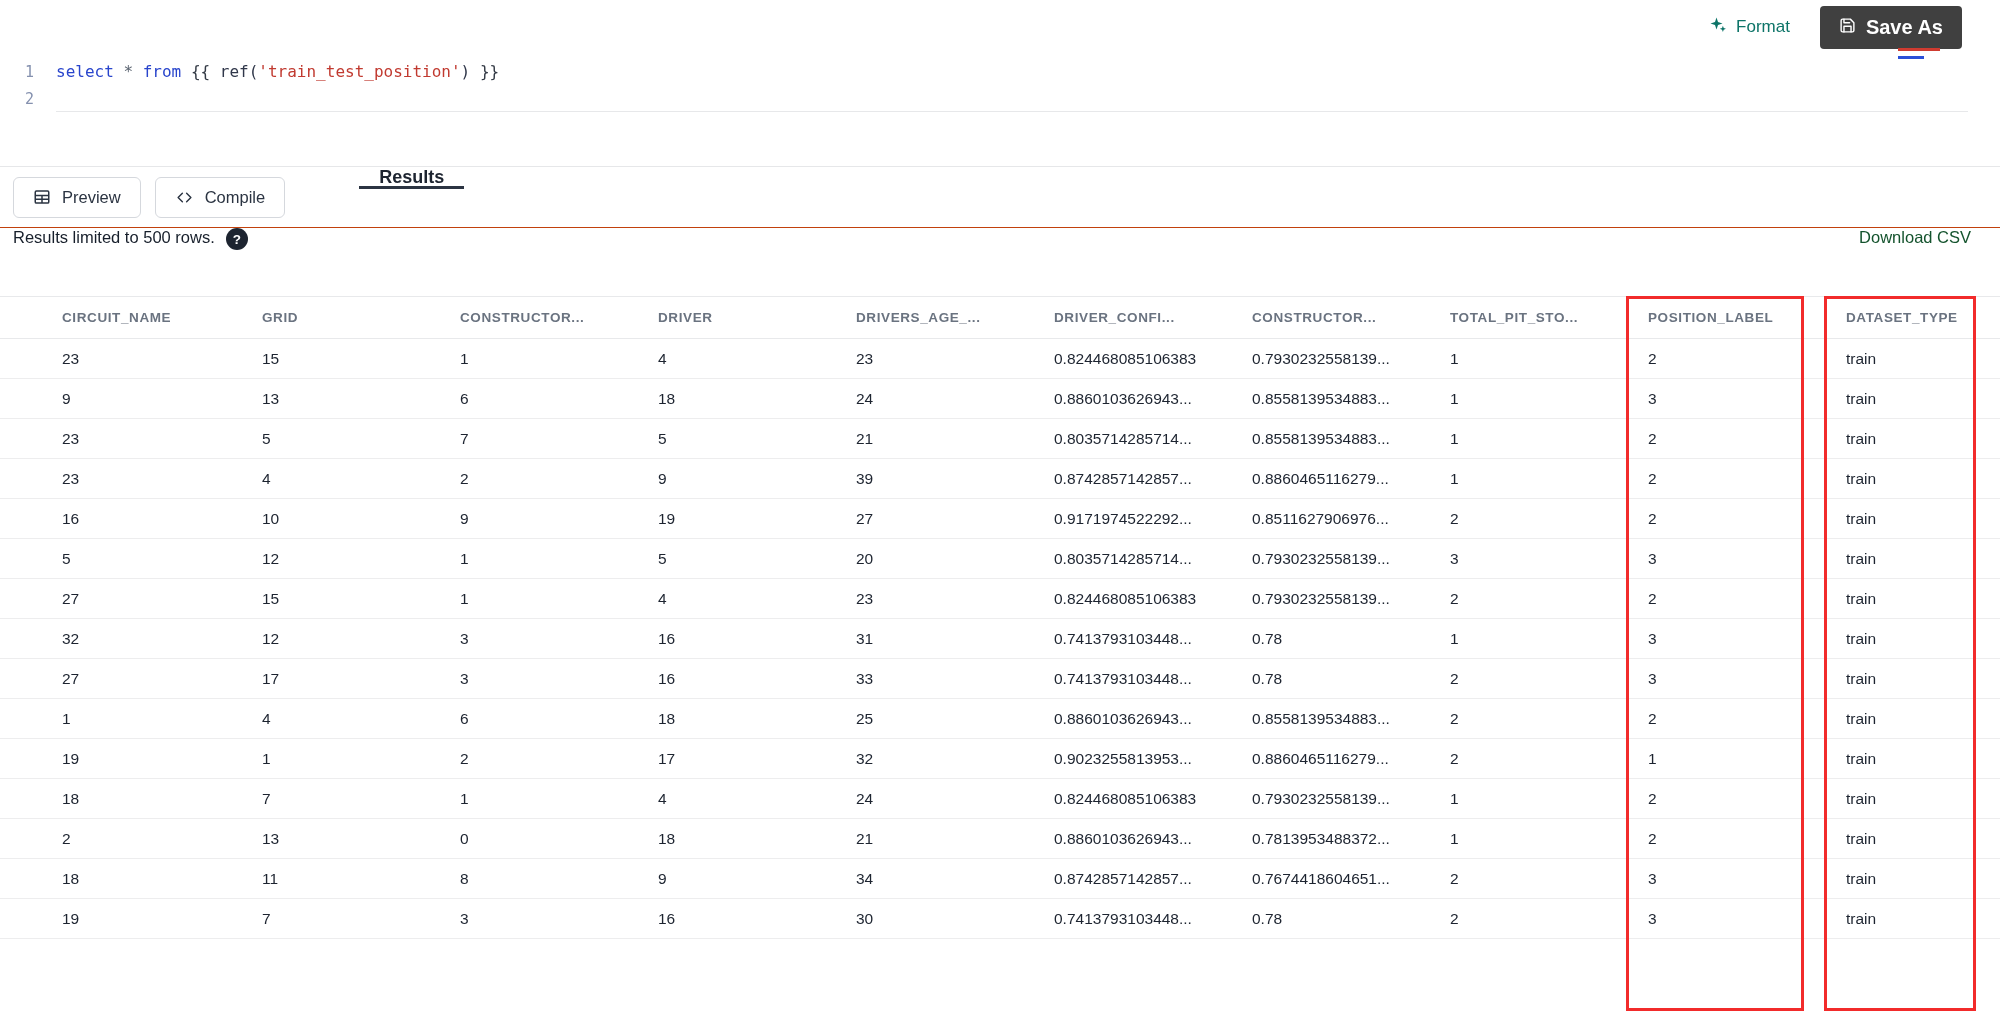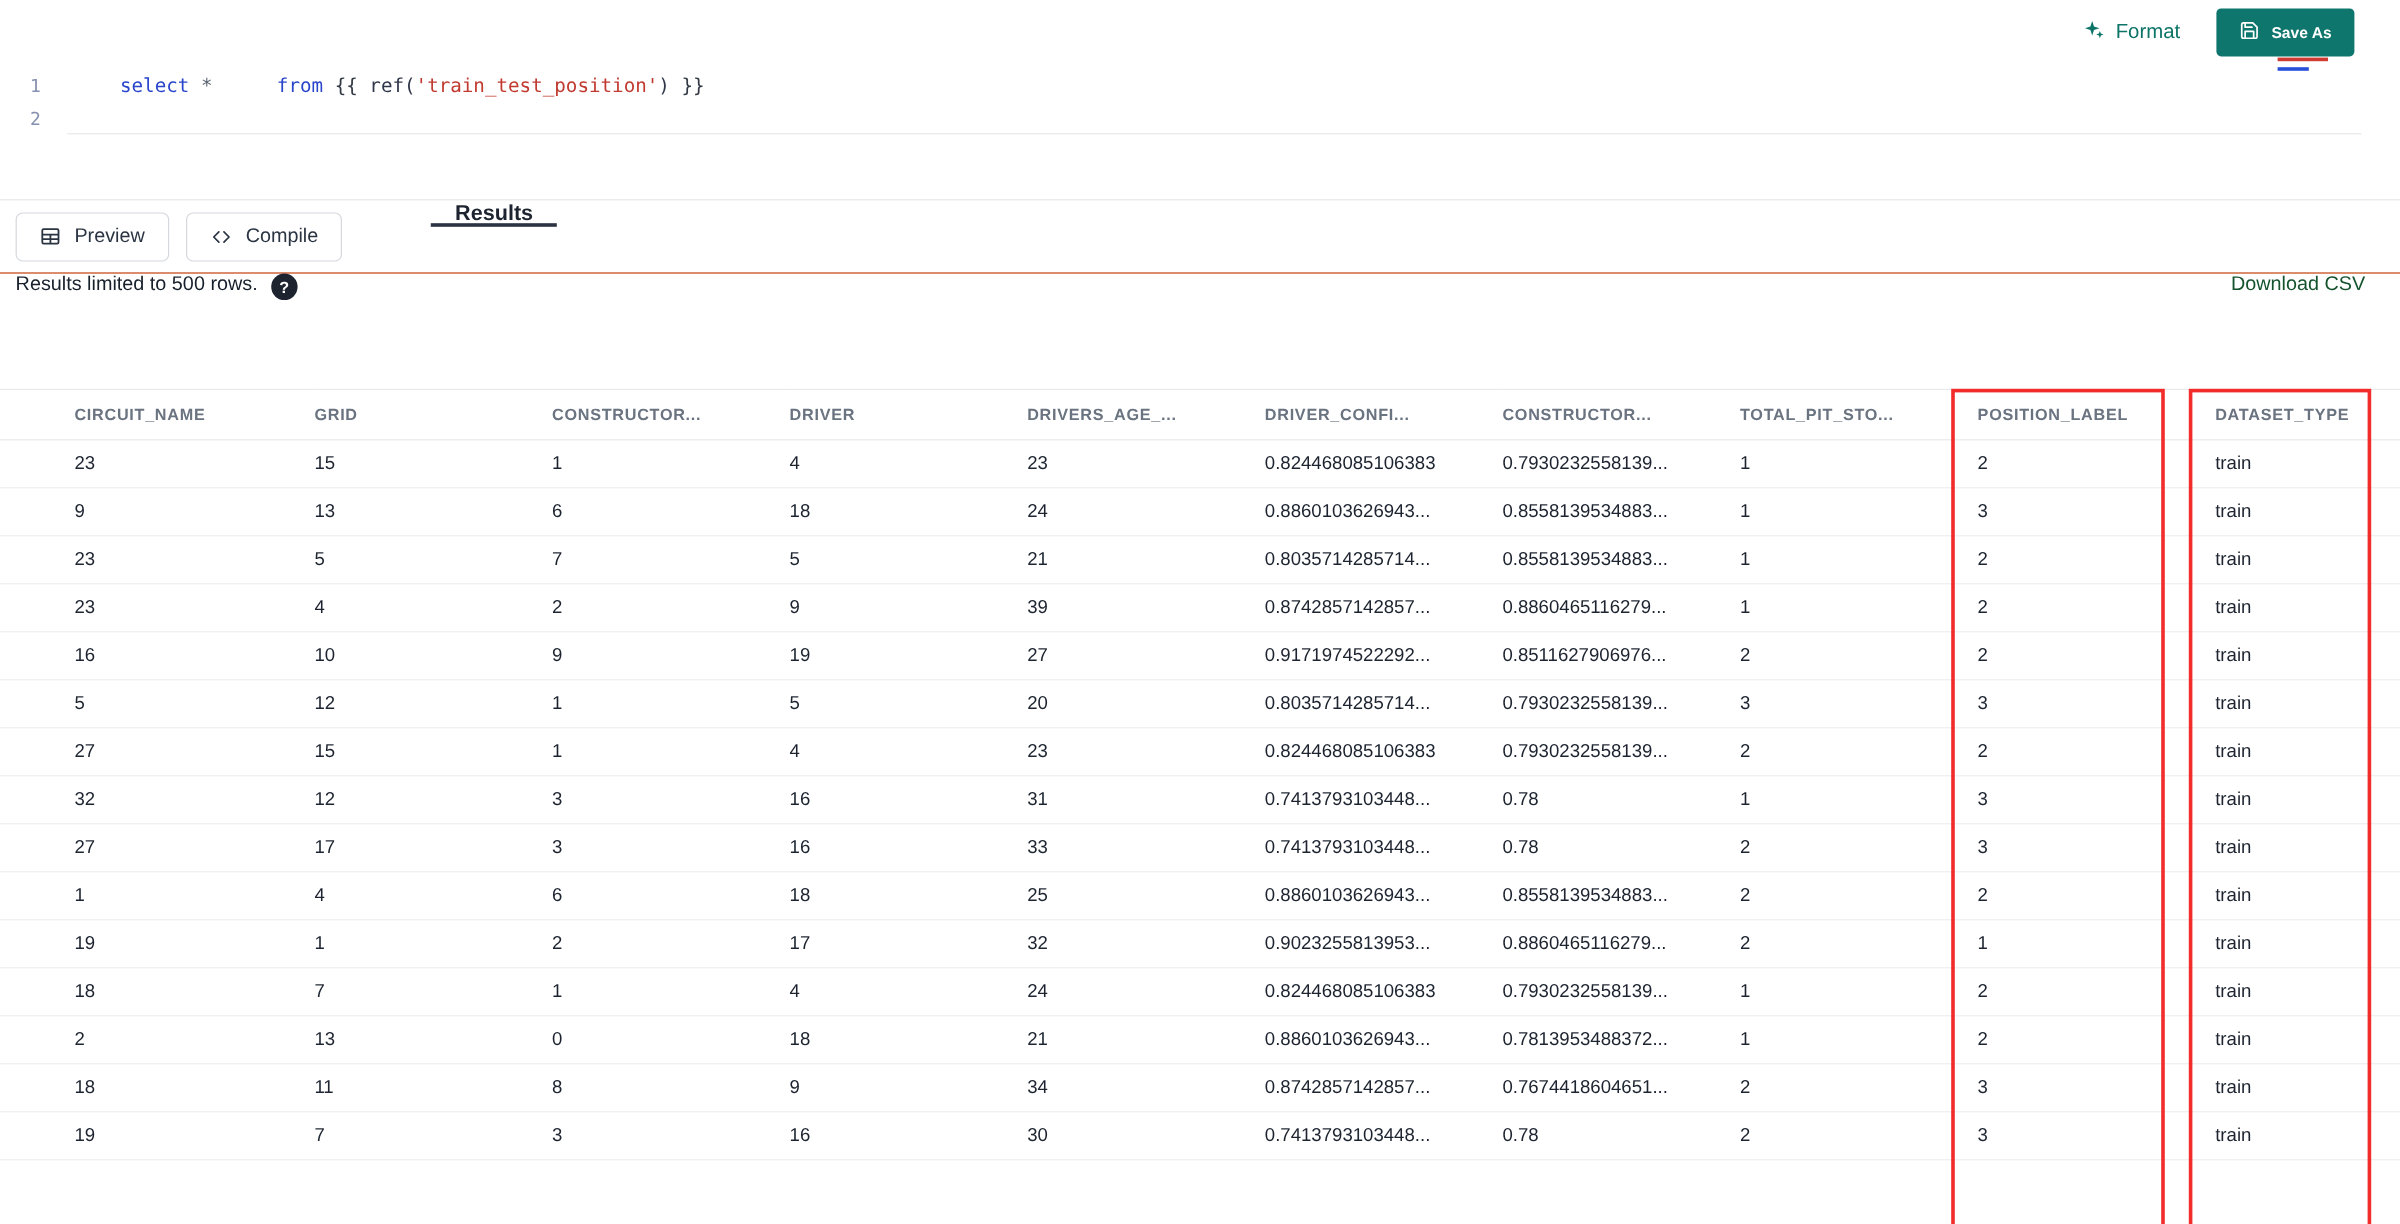--- a/index.html
+++ b/index.html
@@ -5,34 +5,34 @@
   * { box-sizing: border-box; }
   html,body { margin:0; padding:0; }
   body {
     width:2000px; height:1020px; overflow:hidden; position:relative;
     background:#ffffff; font-family:"Liberation Sans", sans-serif; color:#1d2430;
   }
 
   
   .topbar { height:54px; display:flex; align-items:center; justify-content:flex-end; gap:30px; padding-right:38px; }
   .format-btn { display:flex; align-items:center; gap:9px; color:#0d7468; font-size:17px; cursor:pointer; }
-  .saveas-btn { display:flex; align-items:center; gap:10px; background:#0f766e; color:#fff; border:none; border-radius:4px; padding:10px 19px; font-size:13px; font-weight:700; font-family:"Liberation Sans",sans-serif; cursor:pointer; }
+  .saveas-btn { display:flex; align-items:center; gap:10px; background:#404040; color:#fff; border:none; border-radius:4px; padding:10px 19px; font-size:20px; font-weight:700; font-family:"Liberation Sans",sans-serif; cursor:pointer; }
 
   
   .minimap { position:absolute; right:58px; top:48px; width:44px; }
   .minimap .mm-red { height:3px; width:42px; background:#cf3b30; margin-bottom:5px; }
   .minimap .mm-blue { height:3px; width:26px; background:#2b50d8; }
 
   
   .editor { padding-top:4px; height:112px; }
   .editor-line { display:flex; align-items:flex-end; height:27px; font-family:"DejaVu Sans Mono", monospace; font-size:16px; line-height:26px; }
   .gutter { width:56px; flex:0 0 56px; text-align:right; padding-right:22px; color:#8591af; font-size:15px; }
   .line-content { flex:1; margin-right:32px; white-space:pre; }
   .editor-line.empty .line-content { border-bottom:1px solid #e7e8ea; height:26px; }
-  .tok-keyword { color:#2945cc;margin-left:44px; }
+  .tok-keyword { color:#2945cc; }
   .tok-operator { color:#5b6471; }
   .tok-plain { color:#333a45; }
   .tok-function { color:#30374a; }
   .tok-string { color:#c13a30; }
 
   
   .toolbar { height:62px; border-top:1px solid #e6e7e9; border-bottom:1px solid #c2410c; display:flex; align-items:flex-start; padding-left:13px; }
   .tool-btn { align-self:center; display:flex; align-items:center; gap:11px; background:#fff; border:1px solid #d5d8dd; border-radius:6px; padding:10px 19px; font-size:16.5px; color:#2b3442; font-family:"Liberation Sans",sans-serif; cursor:pointer; margin-right:14px; }
   .tool-btn svg { display:block; }
   .tabs { display:flex; margin-left:54px; }
@@ -41,21 +41,21 @@
   .tab.active::after { content:""; position:absolute; left:6px; right:6px; bottom:-1px; height:3px; background:#2b3442; }
 
   
   .note-row { height:68px; display:flex; align-items:flex-start; padding:0 29px 0 13px; }
   .note-text { font-size:16.5px; color:#171f2b; }
   .help-icon { width:22px; height:22px; border-radius:50%; background:#1d2430; color:#fff; font-size:13.5px; font-weight:700; display:flex; align-items:center; justify-content:center; margin-left:11px; cursor:pointer; }
   .flex-spacer { flex:1; }
   .download-link { color:#14532d; font-size:16.5px; text-decoration:none; cursor:pointer; }
 
   
-  .table-wrap { position:relative; width:2000px;margin-top:28px; }
+  .table-wrap { position:relative; width:2000px; }
   table.results { width:100%; border-collapse:collapse; table-layout:fixed; }
   table.results th {
     height:42px; text-align:left; font-size:13.5px; font-weight:700; color:#6a7380;
     letter-spacing:.6px; border-top:1px solid #e8e9eb; border-bottom:1px solid #e8e9eb;
     white-space:nowrap; overflow:hidden; padding:0 8px 0 0;
   }
   table.results td {
     height:40px; font-size:15.5px; color:#1d2430; border-bottom:1px solid #ededee;
     white-space:nowrap; overflow:hidden; padding:0 8px 0 0;
   }

